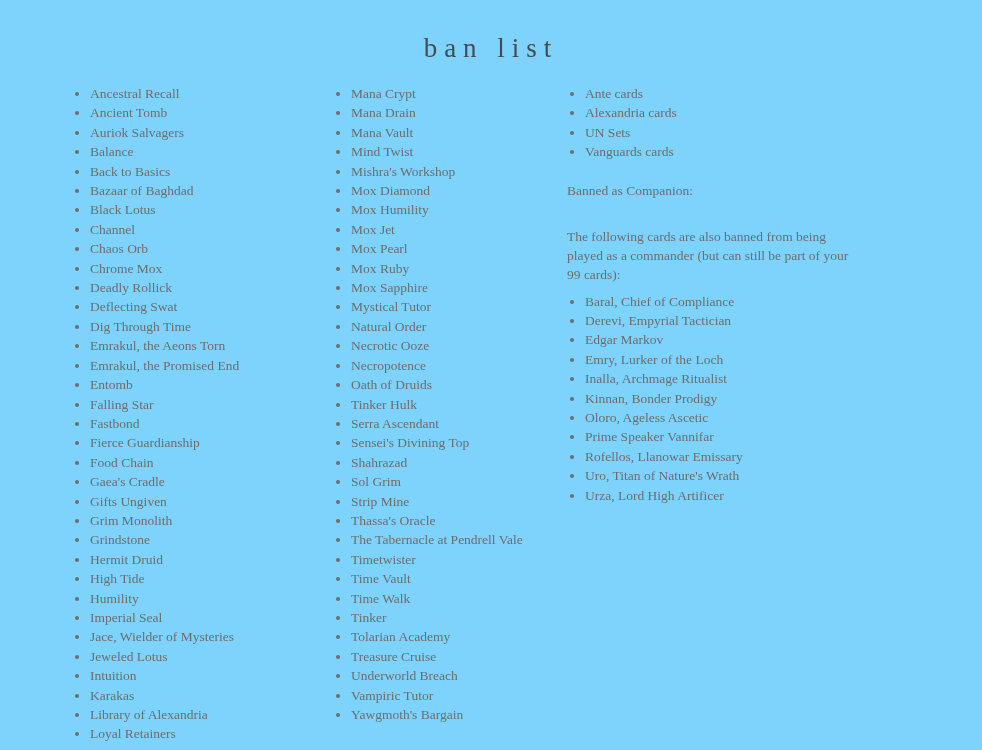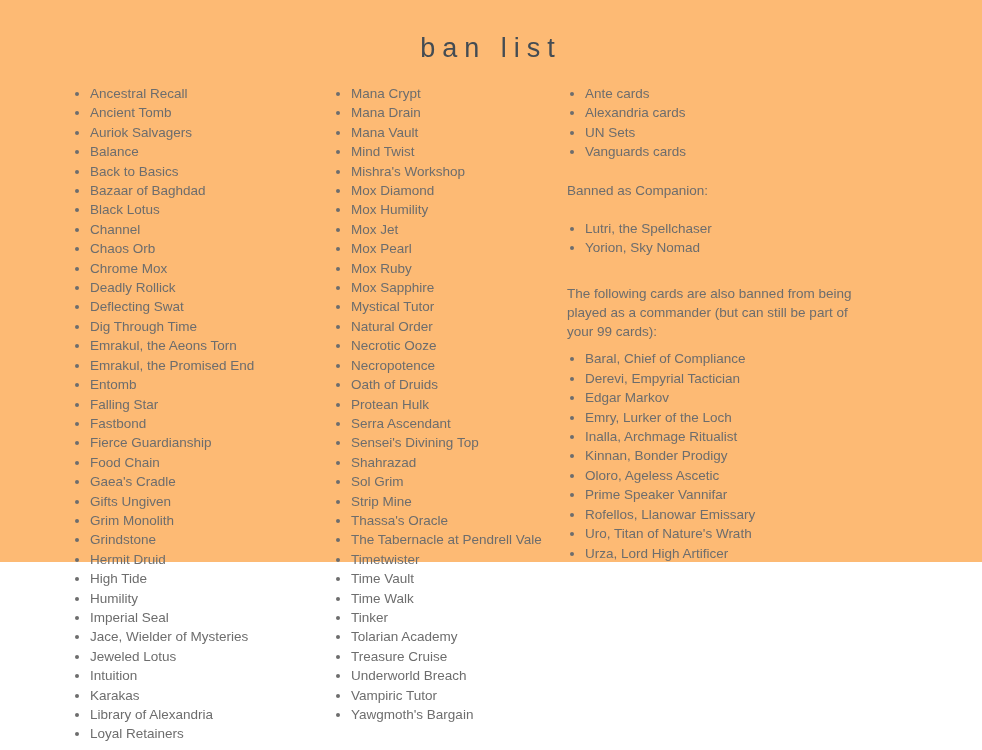--- a/index.html
+++ b/index.html
@@ -10,22 +10,23 @@
   body {
     width: 982px;
     height: 750px;
     overflow: hidden;
     font-family: "Liberation Sans", sans-serif;
     color: #6d6d6d;
   }
   .page {
     position: relative;
     width: 982px;
-    height: 562px;
-    background: #fdba74;
+    height: 750px;
+    background: #7dd3fc;
+    font-family: Liberation Serif, serif;
   }
   .page-title {
     position: absolute;
     top: 33px;
     left: 0;
     width: 982px;
     margin: 0;
     text-align: center;
     font-size: 27px;
     font-weight: 300;
@@ -117,21 +118,21 @@
         <li>Mox Humility</li>
         <li>Mox Jet</li>
         <li>Mox Pearl</li>
         <li>Mox Ruby</li>
         <li>Mox Sapphire</li>
         <li>Mystical Tutor</li>
         <li>Natural Order</li>
         <li>Necrotic Ooze</li>
         <li>Necropotence</li>
         <li>Oath of Druids</li>
-        <li>Protean Hulk</li>
+        <li>Tinker Hulk</li>
         <li>Serra Ascendant</li>
         <li>Sensei's Divining Top</li>
         <li>Shahrazad</li>
         <li>Sol Grim</li>
         <li>Strip Mine</li>
         <li>Thassa's Oracle</li>
         <li>The Tabernacle at Pendrell Vale</li>
         <li>Timetwister</li>
         <li>Time Vault</li>
         <li>Time Walk</li>
@@ -147,24 +148,20 @@
   <div class="col col-3">
     <ul class="ban-list special-list">
         <li>Ante cards</li>
         <li>Alexandria cards</li>
         <li>UN Sets</li>
         <li>Vanguards cards</li>
       </ul>
 
     <p class="companion-heading">Banned as Companion:</p>
 
-    <ul class="ban-list companion-list">
-        <li>Lutri, the Spellchaser</li>
-        <li>Yorion, Sky Nomad</li>
-      </ul>
 
     <p class="commander-note">The following cards are also banned from being played as a commander (but can still be part of your 99 cards):</p>
 
     <ul class="ban-list commander-list">
         <li>Baral, Chief of Compliance</li>
         <li>Derevi, Empyrial Tactician</li>
         <li>Edgar Markov</li>
         <li>Emry, Lurker of the Loch</li>
         <li>Inalla, Archmage Ritualist</li>
         <li>Kinnan, Bonder Prodigy</li>

